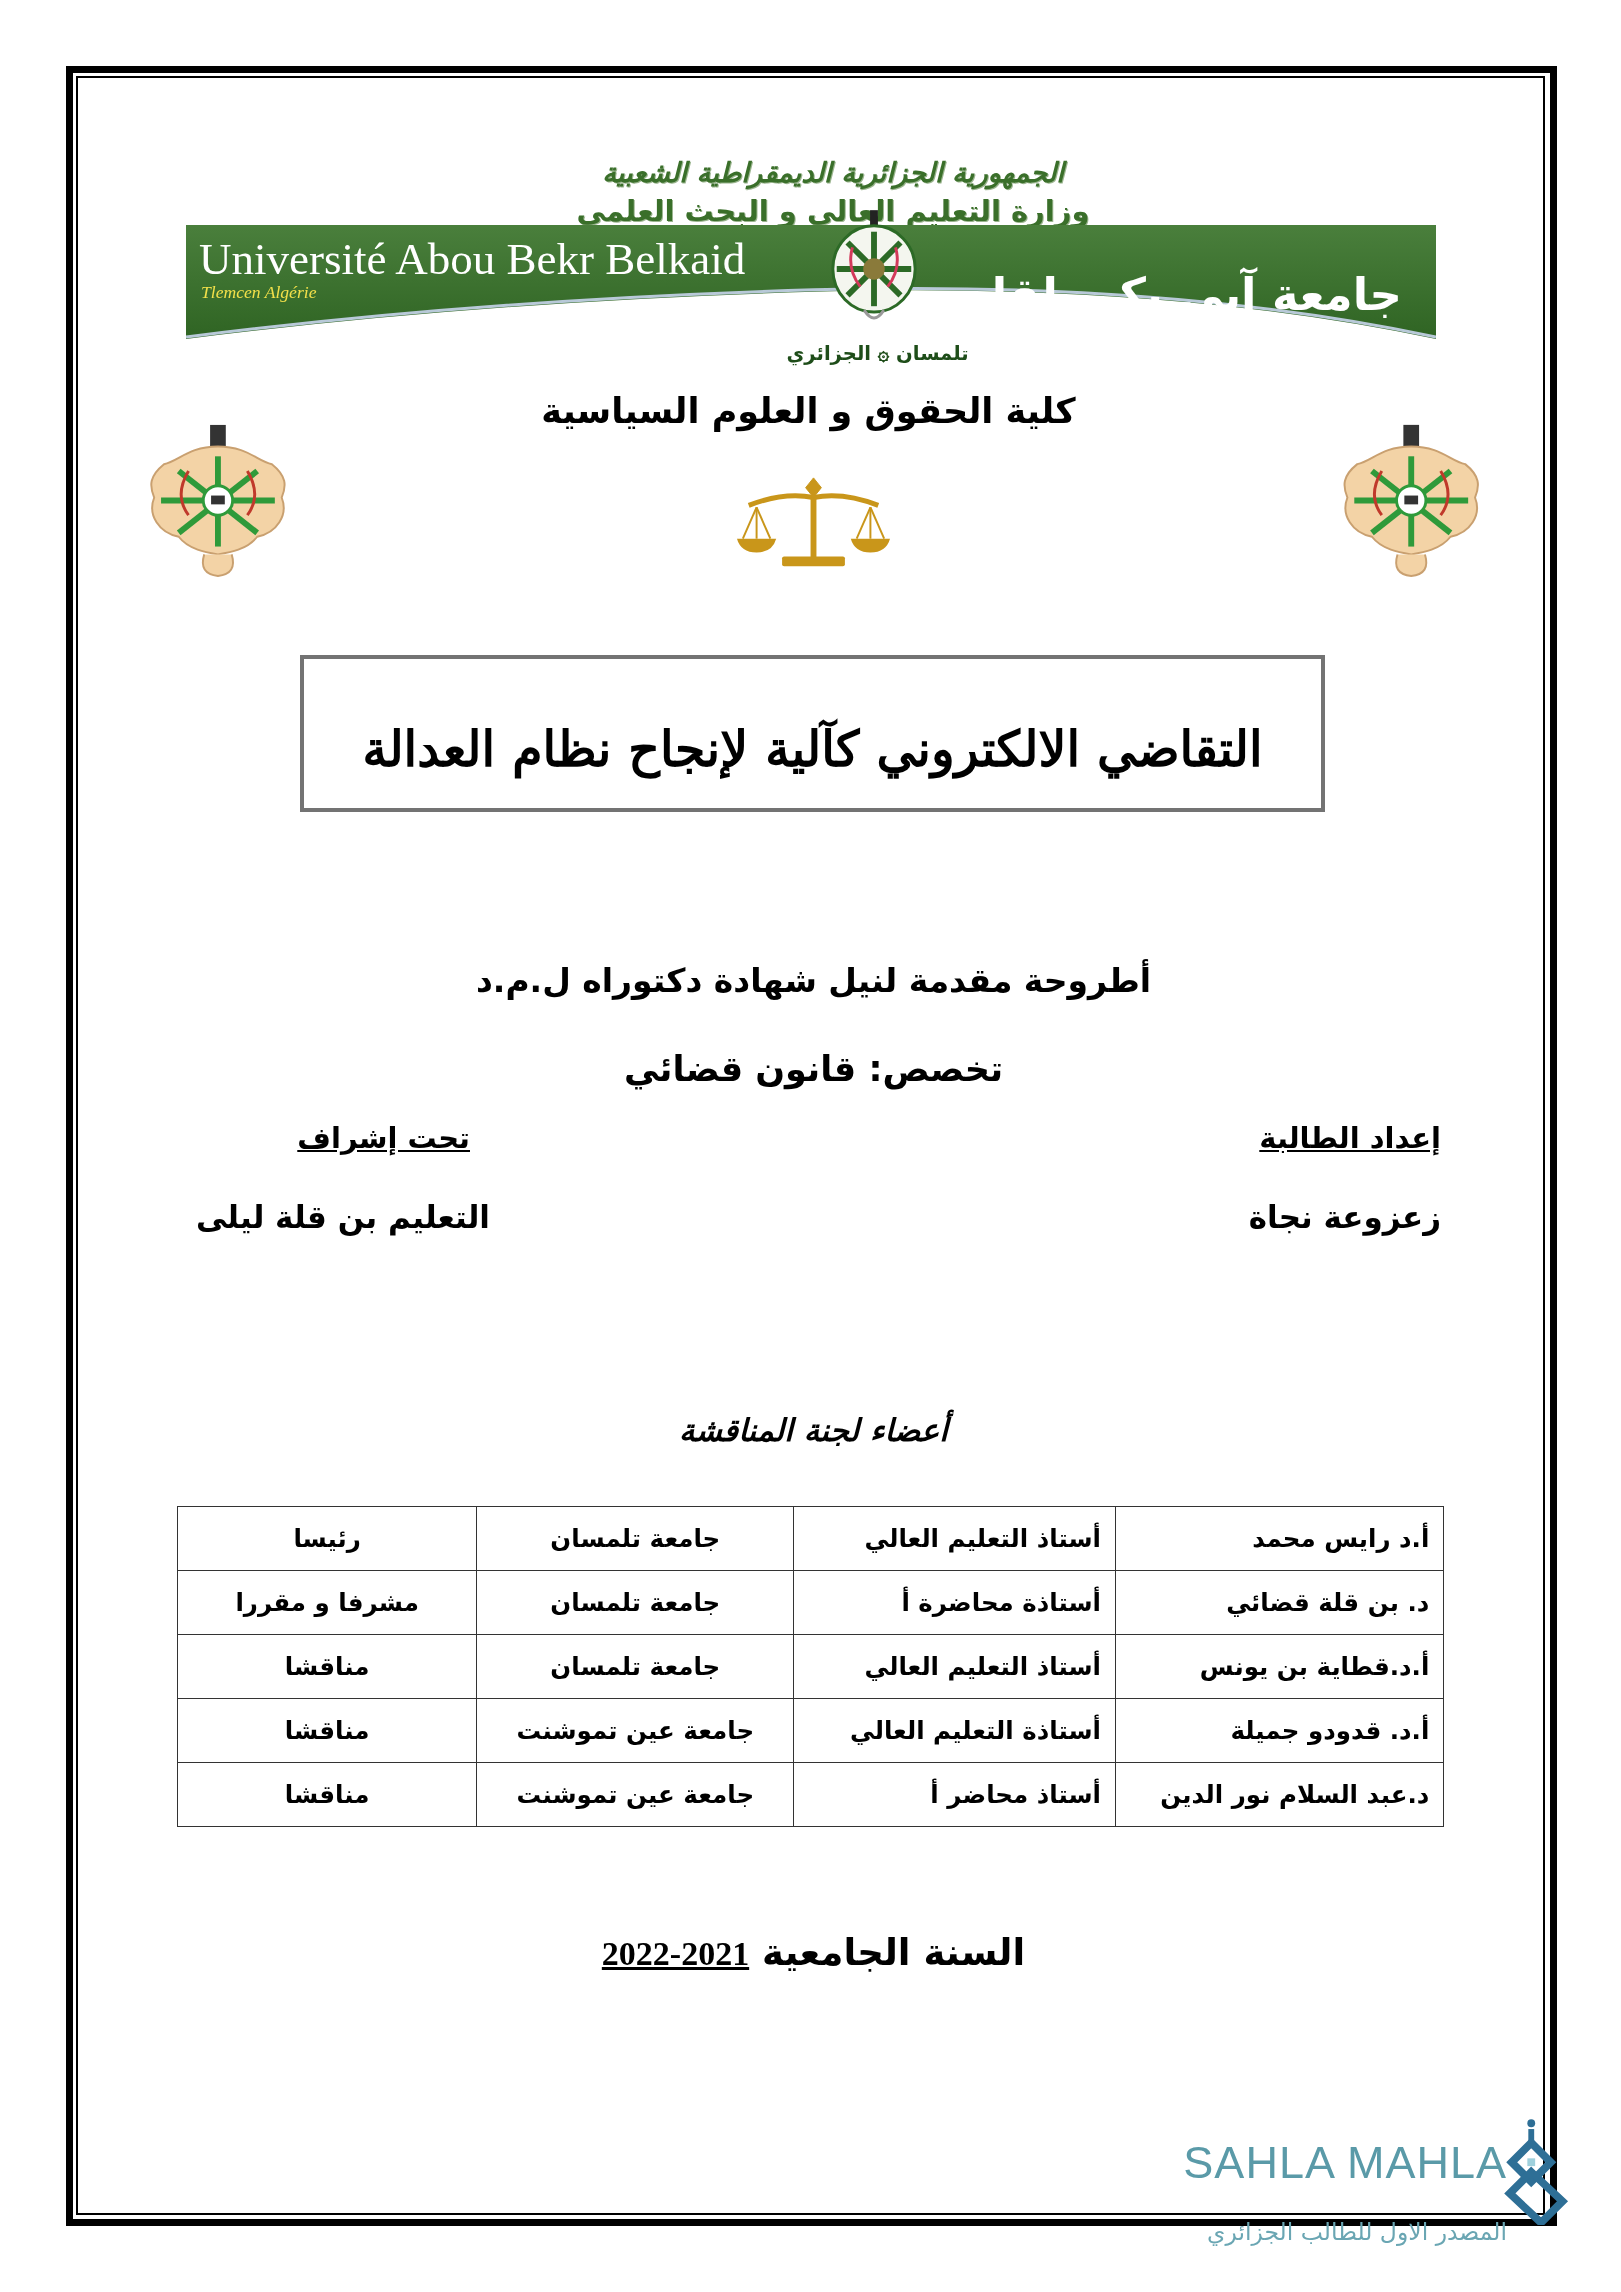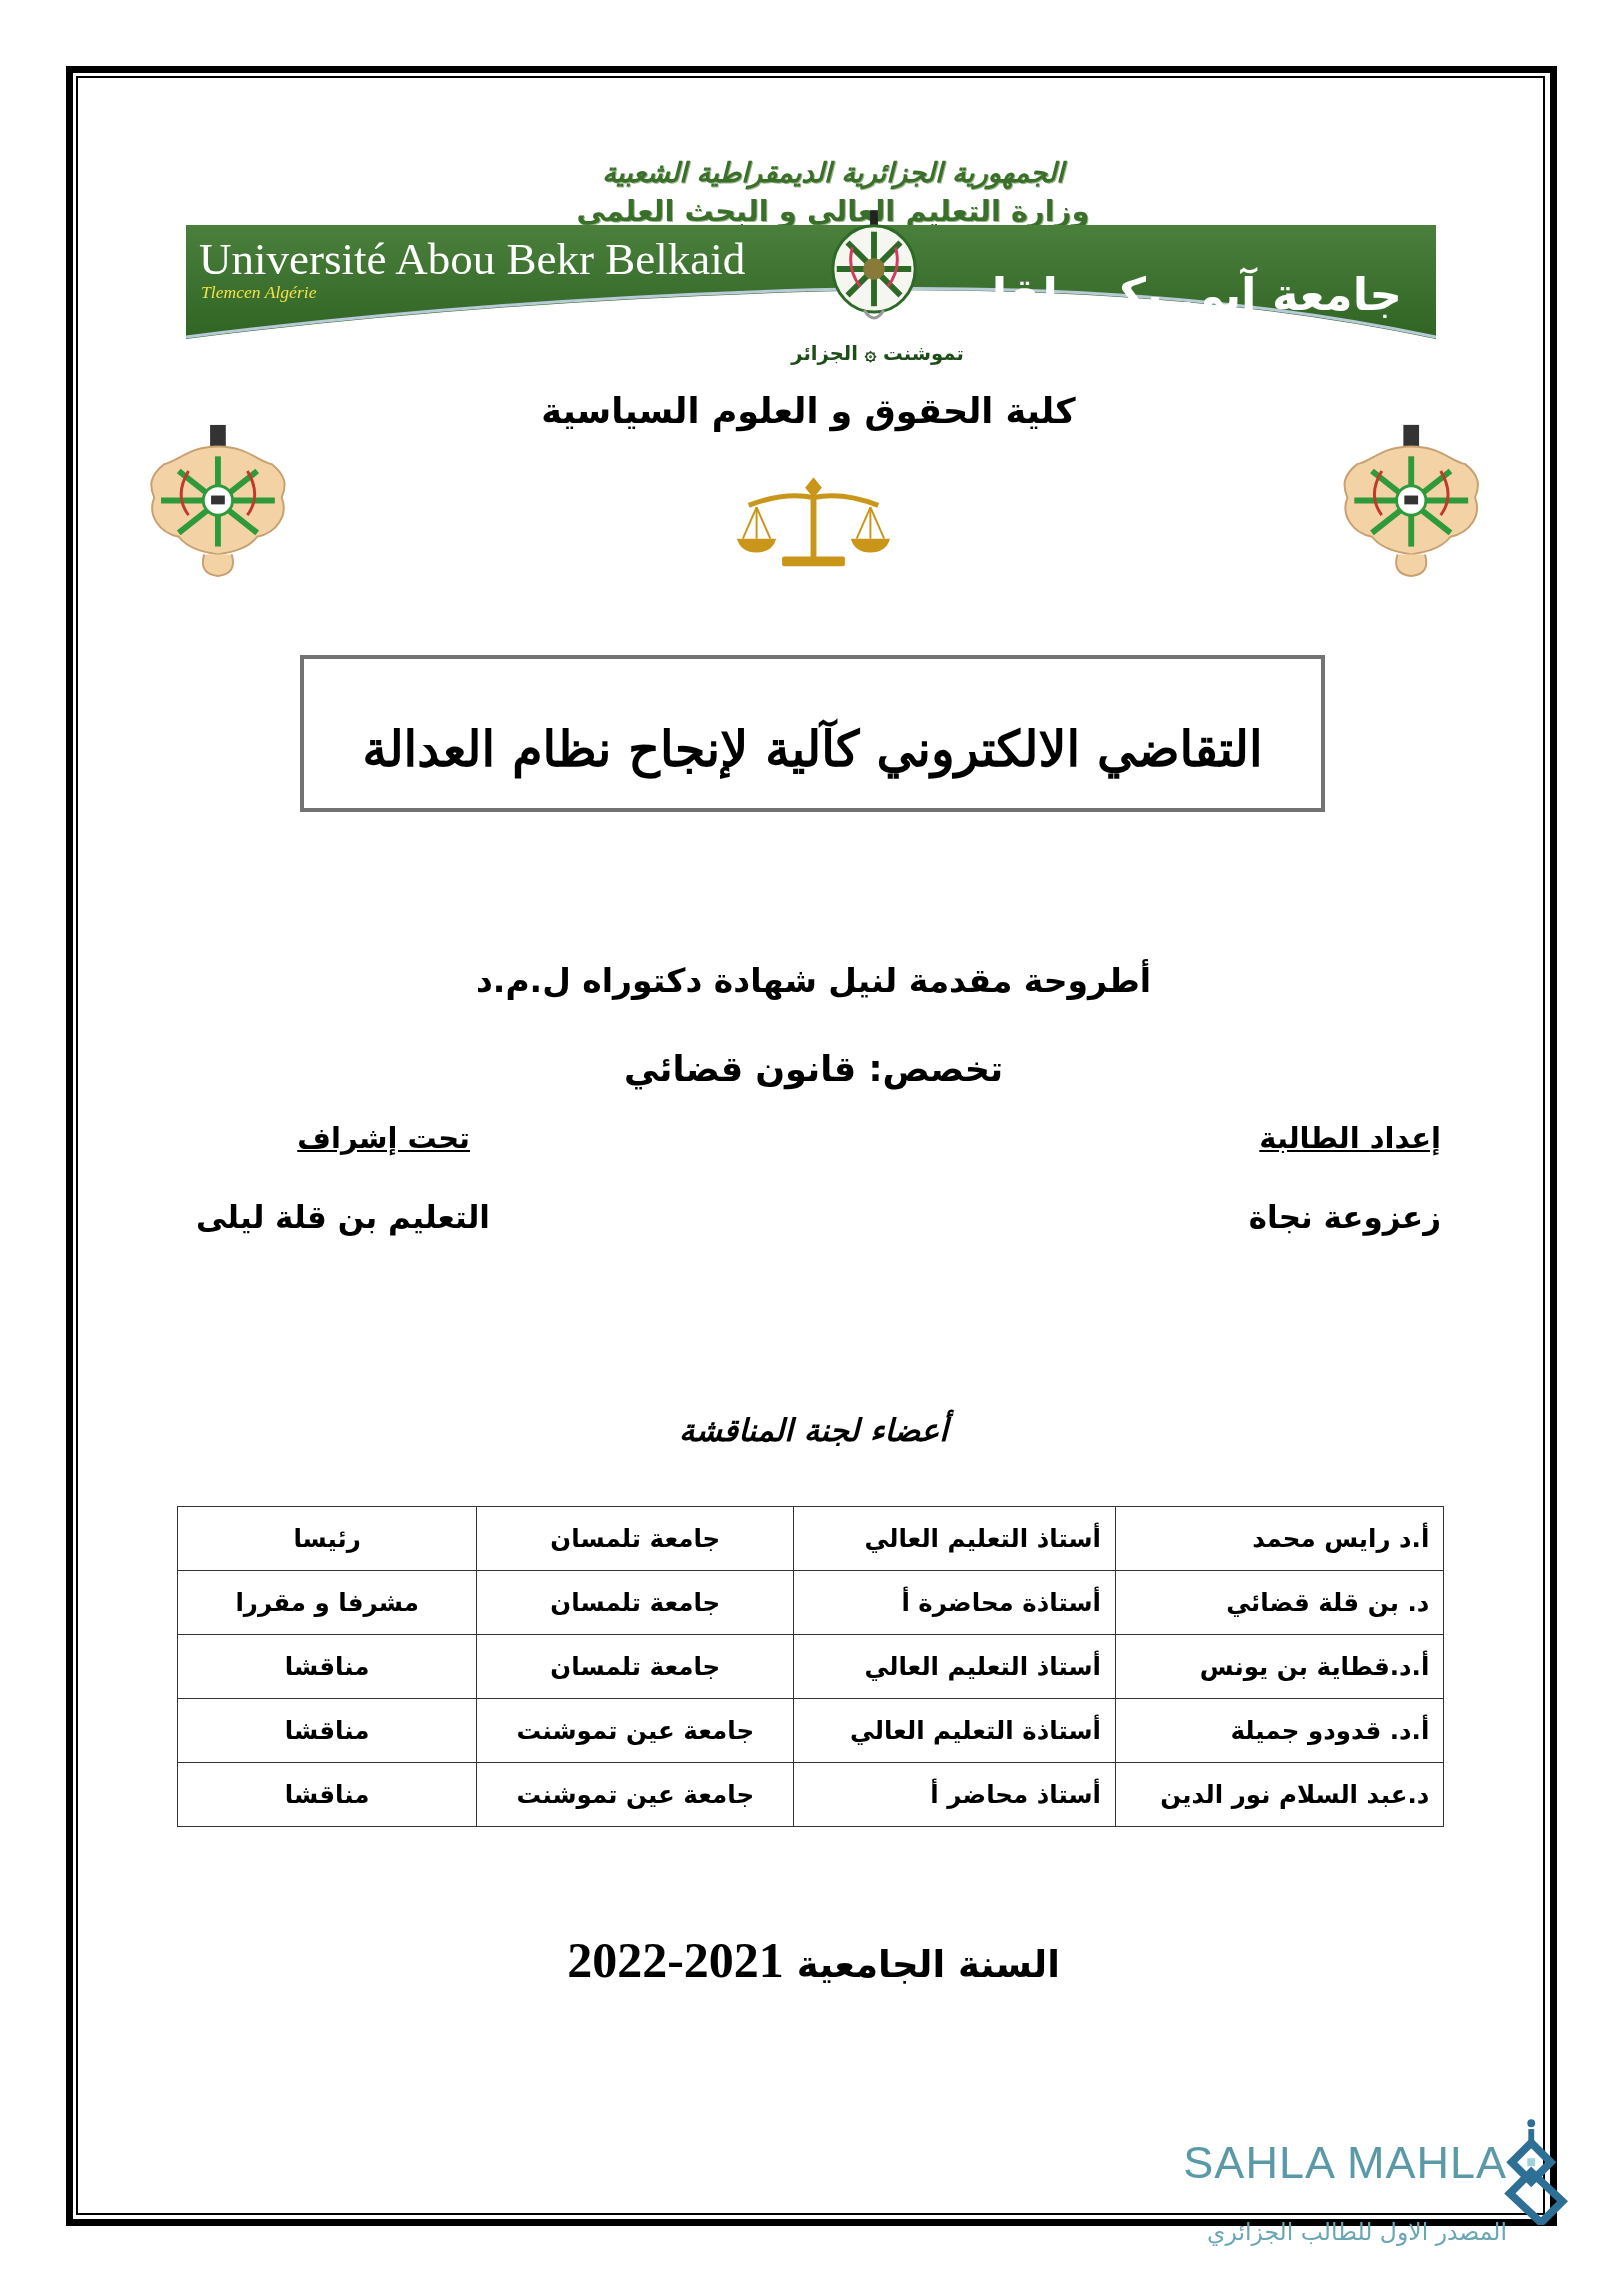--- a/index.html
+++ b/index.html
@@ -38,21 +38,21 @@
   .committee-title { left:539px; top:1382px; width:549px; text-align:center; font-size:31px; font-weight:bold;font-style:italic; }
 
   .committee-table { left:177px; top:1506px; width:1267px; border-collapse:collapse; }
   .committee-table td { border:1.5px solid #333; height:63px; padding:0 13.7px; font-size:24.5px; font-weight:bold; white-space:nowrap; }
   .col-name { width:317px; text-align:right; }
   .col-rank { width:316px; text-align:right; }
   .col-univ { width:317px; text-align:center; }
   .col-role { width:319px; text-align:center; }
 
   .academic-year { left:490px; top:1931px; width:647px; text-align:center; font-size:37px; font-weight:bold; }
-  .year-num { font-family:"Liberation Serif", serif; font-size:50px; }
+  .year-num { font-family:"Liberation Serif", serif; font-size:34px;text-decoration:underline; }
 
   .watermark-en { left:1127px; top:2137px; width:380px; text-align:right; font-family:"Liberation Sans", sans-serif; font-size:45px; color:#5a9aa8; letter-spacing:1px; white-space:nowrap; }
   .watermark-ar { left:1127px; top:2188px; width:380px; text-align:right; font-size:23.5px; color:#6aa6b3; white-space:nowrap; }
   .watermark-logo { left:1502px; top:2117px; width:78px; height:108px; }
 </style>
 </head>
 <body>
 
 <div class="abs outer-border"></div>
 <div class="abs inner-border"></div>
@@ -81,21 +81,21 @@
     <line x1="50" y1="24" x2="50" y2="100"></line>
     <line x1="12" y1="62" x2="88" y2="62"></line>
     <line x1="23" y1="35" x2="77" y2="89"></line>
     <line x1="77" y1="35" x2="23" y2="89"></line>
   </g>
   <path d="M28,40 Q22,62 36,80" fill="none" stroke="#d23a5a" stroke-width="3"></path>
   <path d="M72,40 Q78,62 64,80" fill="none" stroke="#d23a5a" stroke-width="3"></path>
   <circle cx="50" cy="62" r="11" fill="#8a7a3a"></circle>
   <path d="M40,104 Q50,120 60,104" fill="none" stroke="#999" stroke-width="3"></path>
 </svg>
-<div class="abs banner-city rtl">تموشنت  ۞  الجزائر</div>
+<div class="abs banner-city rtl">تلمسان  ۞  الجزائري</div>
 
 <div class="abs faculty rtl">كلية الحقوق و العلوم السياسية</div>
 
 <svg class="abs logo-left" viewBox="0 0 260 165">
   <g transform="translate(107,0)">
     <rect x="-8" y="8" width="16" height="28" fill="#333"></rect>
     <path d="M0,30 C30,30 40,45 55,48 C70,60 70,70 65,82 C72,100 60,118 40,122 C30,135 12,138 0,140 C-12,138 -30,135 -40,122 C-60,118 -72,100 -65,82 C-70,70 -70,60 -55,48 C-40,45 -30,30 0,30 Z" fill="#f3d3a6" stroke="#c9a070" stroke-width="2"></path>
     <g stroke="#2f9a3a" stroke-width="6" fill="none">
       <line x1="0" y1="40" x2="0" y2="132"></line>
       <line x1="-58" y1="85" x2="58" y2="85"></line>

